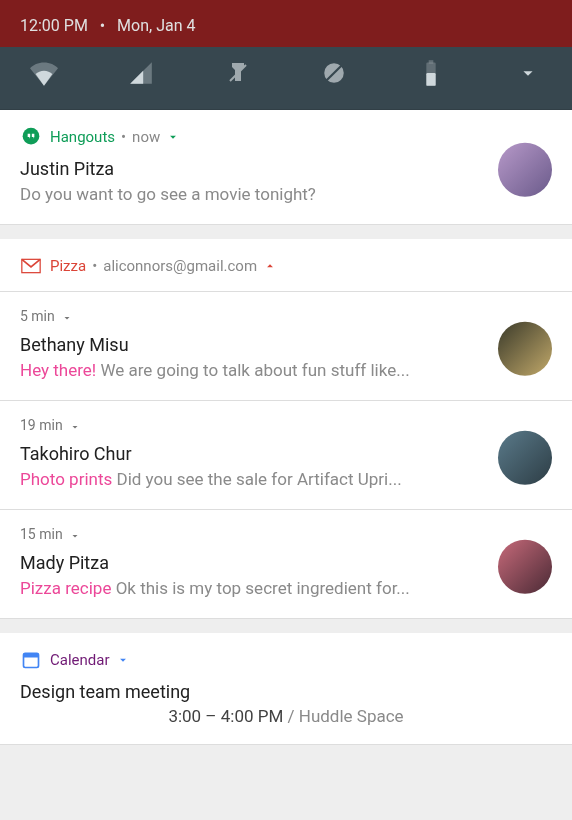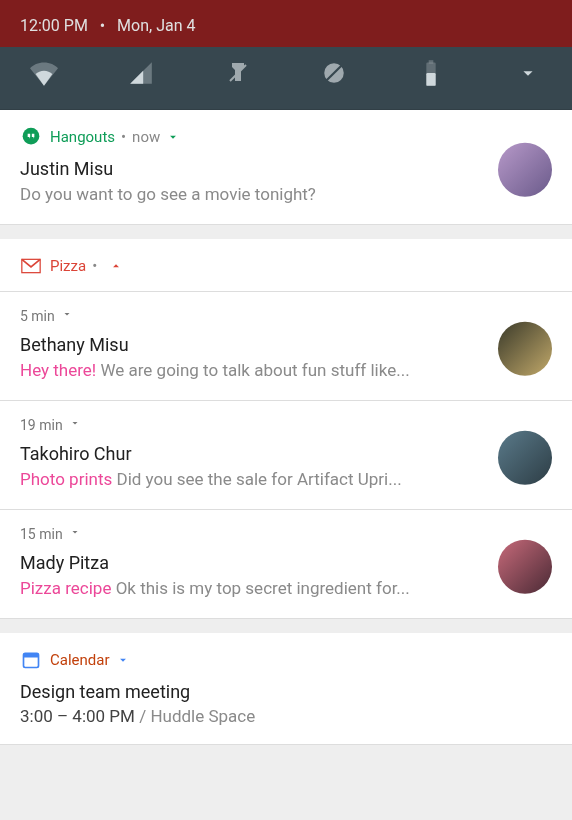--- a/index.html
+++ b/index.html
@@ -53,21 +53,21 @@
     width: 22px;
     height: 22px;
     margin-right: 8px;
     display: inline-flex;
     align-items: center;
     justify-content: center;
   }
   .app-name { font-weight: 400; text-align: center; }
   .hangouts .app-name { color: #0f9d58; }
   .gmail .app-name { color: #db4437; }
-  .calendar .app-name { color: #c2410c; }
+  .calendar .app-name { color: #701a75; }
   .dot-sep { margin: 0 6px; color: #888; }
   .header-detail { color: #888; }
   .chev { margin-left: 6px; display: inline-flex; }
   .notif-title {
     font-size: 18px;
     color: #212121;
     margin-bottom: 4px;
     font-weight: 400;
   }
   .notif-body {
@@ -85,25 +85,26 @@
     width: 54px;
     height: 54px;
     border-radius: 50%;
     background: #bbb;
   }
   .sub-time {
     font-size: 14px;
     color: #777;
     margin-bottom: 10px;
     display: flex;
-    align-items: flex-start;
+    align-items: flex-end;
   }
   .cal-body {
     font-size: 17px;
     color: #424242;
+    text-align: center;
   }
   .cal-body .muted { color: #8a8a8a; }
   .group-gap {
     height: 14px;
     background: #eeeeee;
   }
 </style>
 </head>
 <body>
 
@@ -164,37 +165,38 @@
     </span>
     <span class="app-name">Hangouts</span>
     <span class="dot-sep">•</span>
     <span class="header-detail">now</span>
     <span class="chev">
       <svg width="14" height="14" viewBox="0 0 24 24">
           <path fill="#0f9d58" d="M7 10l5 5 5-5z"></path>
         </svg>
     </span>
   </div>
-  <div class="notif-title">Justin Misu</div>
+  <div class="notif-title">Justin Pitza</div>
   <div class="notif-body">Do you want to go see a movie tonight?</div>
   <div class="avatar" style="background:linear-gradient(135deg,#b799c9,#6a5a8a);"></div>
 </div>
 
 <div class="group-gap"></div>
 
 <div class="notif gmail" style="padding-bottom:14px;">
   <div class="notif-header" style="margin-bottom:0;">
     <span class="app-icon">
       <svg width="20" height="16" viewBox="0 0 24 18">
           <rect x="1" y="1" width="22" height="16" fill="#fff" stroke="#db4437" stroke-width="1.5"></rect>
           <path d="M1 1l11 9L23 1" fill="none" stroke="#db4437" stroke-width="2"></path>
         </svg>
     </span>
     <span class="app-name">Pizza</span>
     <span class="dot-sep">•</span>
+    <span class="header-detail">aliconnors@gmail.com</span>
     <span class="chev">
       <svg width="14" height="14" viewBox="0 0 24 24">
           <path fill="#db4437" d="M7 14l5-5 5 5z"></path>
         </svg>
     </span>
   </div>
 </div>
 
 <div class="notif sub">
   <div class="sub-time">

